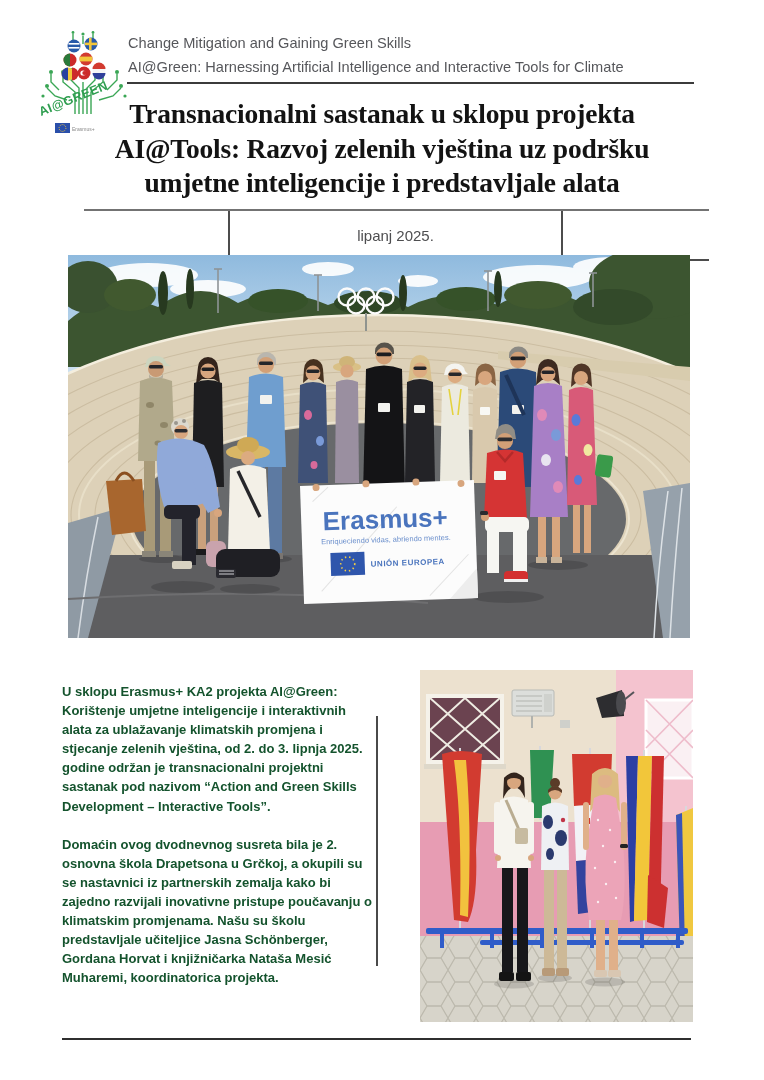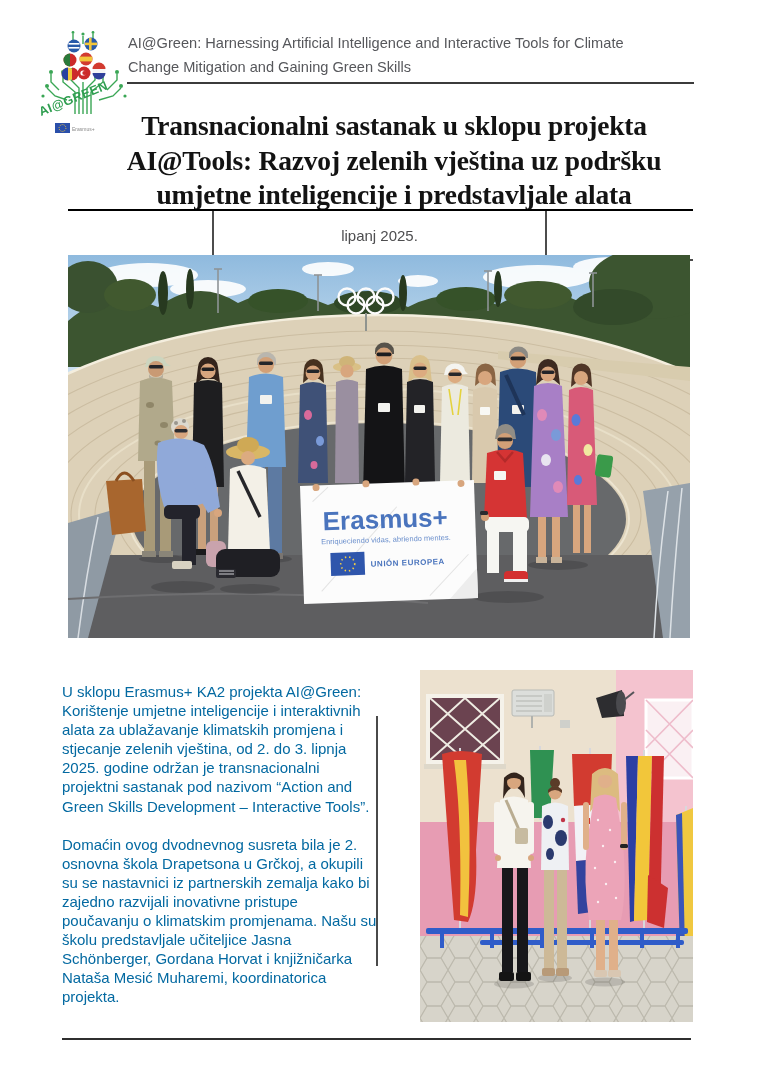--- a/index.html
+++ b/index.html
@@ -9,28 +9,28 @@
   
   .proj-title{left:128px;top:31px;width:560px;color:#56575b;font-size:14.6px;line-height:24px;}
   .proj-title div{white-space:nowrap;}
   .rule{background:#3b3b3b;}
   
   .main-title{left:35px;top:97px;width:694px;text-align:center;
               font-family:"Liberation Serif",serif;font-weight:700;color:#131313;
               font-size:27.5px;line-height:34.5px;letter-spacing:-0.2px;}
   .main-title div{white-space:nowrap;}
   
-  .date-bar{left:68px;top:209px;width:625px;height:52px;display:flex;
-            border-top:2px solid #000000;border-bottom:2px solid #4c4c4c;box-sizing:border-box;}
+  .date-bar{left:84px;top:209px;width:625px;height:52px;display:flex;
+            border-top:2px solid #737373;border-bottom:2px solid #4c4c4c;box-sizing:border-box;}
   .date-bar .c1{width:144px;border-right:2px solid #4c4c4c;}
   .date-bar .c2{flex:1;display:flex;align-items:center;justify-content:center;
                 color:#4e4e50;font-size:15px;}
   .date-bar .c3{width:146px;border-left:2px solid #4c4c4c;}
   
-  .article{left:62px;top:682px;width:316px;color:#0369a1;font-size:15px;line-height:19.1px;}
+  .article{left:62px;top:682px;width:316px;color:#14532d;font-size:13px;line-height:19.1px;font-weight:bold;}
   .article p{margin:0 0 19px 0;}
   .col-divider{left:376px;top:716px;width:2px;height:250px;background:#4a4a4a;}
   .footer-rule{left:62px;top:1038px;width:629px;height:2px;}
   svg{display:block;}
 </style>
 </head>
 <body>
 
 <div class="page">
 
@@ -88,26 +88,26 @@
     </g>
     <text transform="translate(8,86) rotate(-22)" font-size="12.5" font-weight="bold" fill="#2f9e50" letter-spacing="0.5" font-family="Liberation Sans, sans-serif">AI@GREEN</text>
     <g>
       <rect x="22" y="93" width="15" height="10" fill="#2a4faa"></rect>
       <circle cx="29.5" cy="98" r="3.4" fill="none" stroke="#f2c63a" stroke-width="1" stroke-dasharray="1 1.1"></circle>
       <text x="39" y="101" font-size="5" fill="#8a8a8a" font-family="Liberation Sans, sans-serif">Erasmus+</text>
     </g>
   </svg>
 
   <div class="abs proj-title">
+    <div>Change Mitigation and Gaining Green Skills</div>
     <div>AI@Green: Harnessing Artificial Intelligence and Interactive Tools for Climate</div>
-    <div>Change Mitigation and Gaining Green Skills</div>
   </div>
   <div class="abs rule" style="left:127px;top:82px;width:567px;height:2px"></div>
 
-  <h1 class="abs main-title" style="margin:12px">
+  <h1 class="abs main-title" style="margin:0">
     <div>Transnacionalni sastanak u sklopu projekta</div>
     <div>AI@Tools: Razvoj zelenih vještina uz podršku</div>
     <div>umjetne inteligencije i predstavljale alata</div>
   </h1>
 
   <div class="abs date-bar">
     <div class="c1"></div>
     <div class="c2">lipanj 2025.</div>
     <div class="c3"></div>
   </div>

